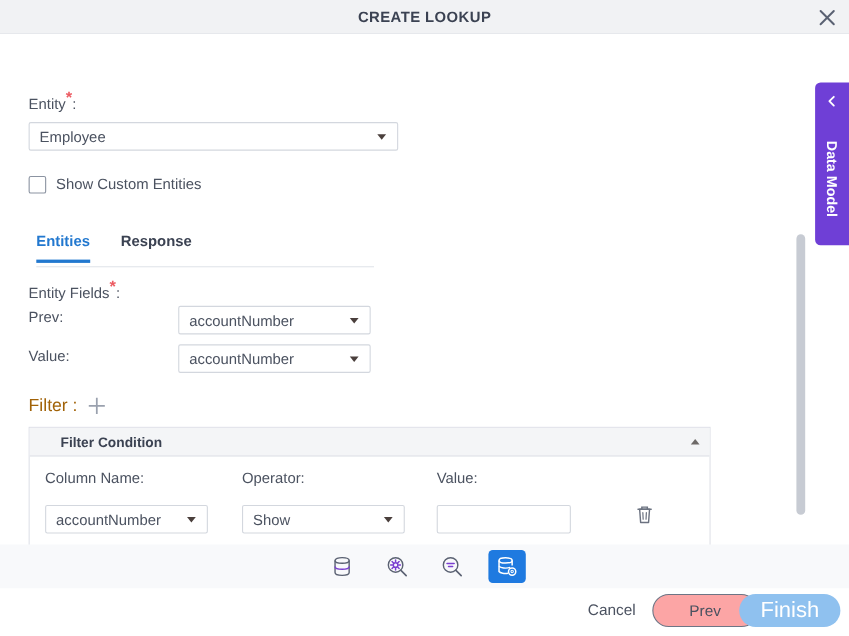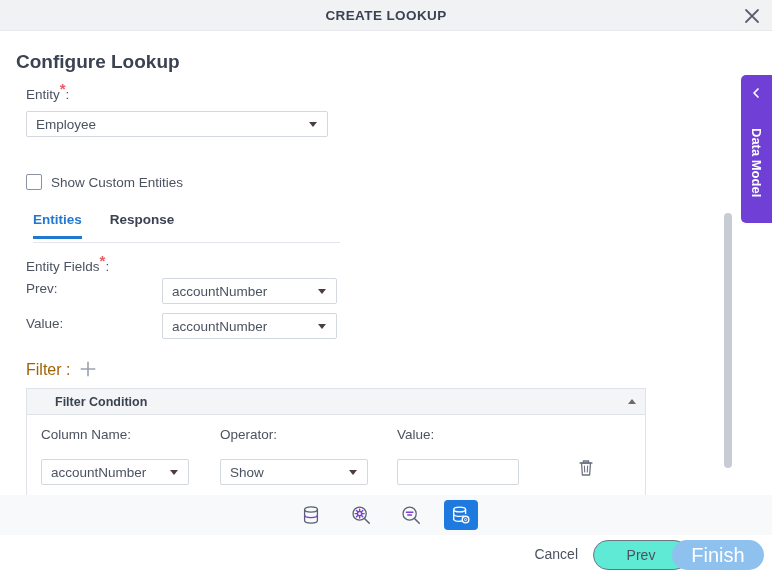--- a/index.html
+++ b/index.html
@@ -86,26 +86,26 @@
     overflow: hidden;
   }
   .caret {
     width: 0; height: 0;
     margin-right: 10px;
     border-left: 4.5px solid transparent;
     border-right: 4.5px solid transparent;
     border-top: 5.5px solid #4a3f3c;
   }
 
-  #entity-select { left: 26px; top: 80px; width: 302px; height: 26px; }
+  #entity-select { left: 26px; top: 80px; width: 336px; height: 26px; }
 
   
   .checkbox-row {
-    position: absolute; left: 26px; top: 143px;
-    display: flex; align-items: center;
+    position: absolute; left: 26px; top: 129px;
+    display: flex; align-items: flex-start;
     cursor: pointer;
   }
   .checkbox {
     width: 16px; height: 16px;
     border: 1.6px solid #8b93a1;
     border-radius: 2px;
     background: #fff;
   }
   .checkbox-label { margin-left: 9px; font-size: 13.5px; color: #4b5260; }
 
@@ -243,21 +243,21 @@
     position: absolute; right: 194px; top: 11px;
     font-size: 14px;
     color: #4b5260;
     cursor: pointer;
   }
   .prev-btn {
     position: absolute; right: 83px; top: 5px;
     width: 96px; height: 30px;
     border: 1px solid #6d7585;
     border-radius: 15px;
-    background: #5eead4;
+    background: #fca5a5;
     color: #4b5260;
     font-size: 14px;
     font-family: "Liberation Sans", sans-serif;
     cursor: pointer;
   }
   .finish-btn {
     position: absolute; right: 8px; top: 5px;
     width: 92px; height: 30px;
     border: none;
     border-radius: 15px;
@@ -301,21 +301,20 @@
     <div class="titlebar-title">CREATE LOOKUP</div>
     <div class="close-btn">
       <svg width="24" height="24" viewBox="0 0 24 24">
         <path d="M6 6 L18 18 M18 6 L6 18" stroke="#5a6172" stroke-width="1.8" fill="none" stroke-linecap="round"></path>
       </svg>
     </div>
   </div>
 
   <div class="content">
 
-    <div class="page-title">Configure Lookup</div>
 
     <div class="label entity-label">
       <span>Entity</span><span class="req-star">*</span><span>:</span>
     </div>
 
     <div class="select" id="entity-select">
       <span class="sel-text">Employee</span>
       <span class="caret"></span>
     </div>
 

